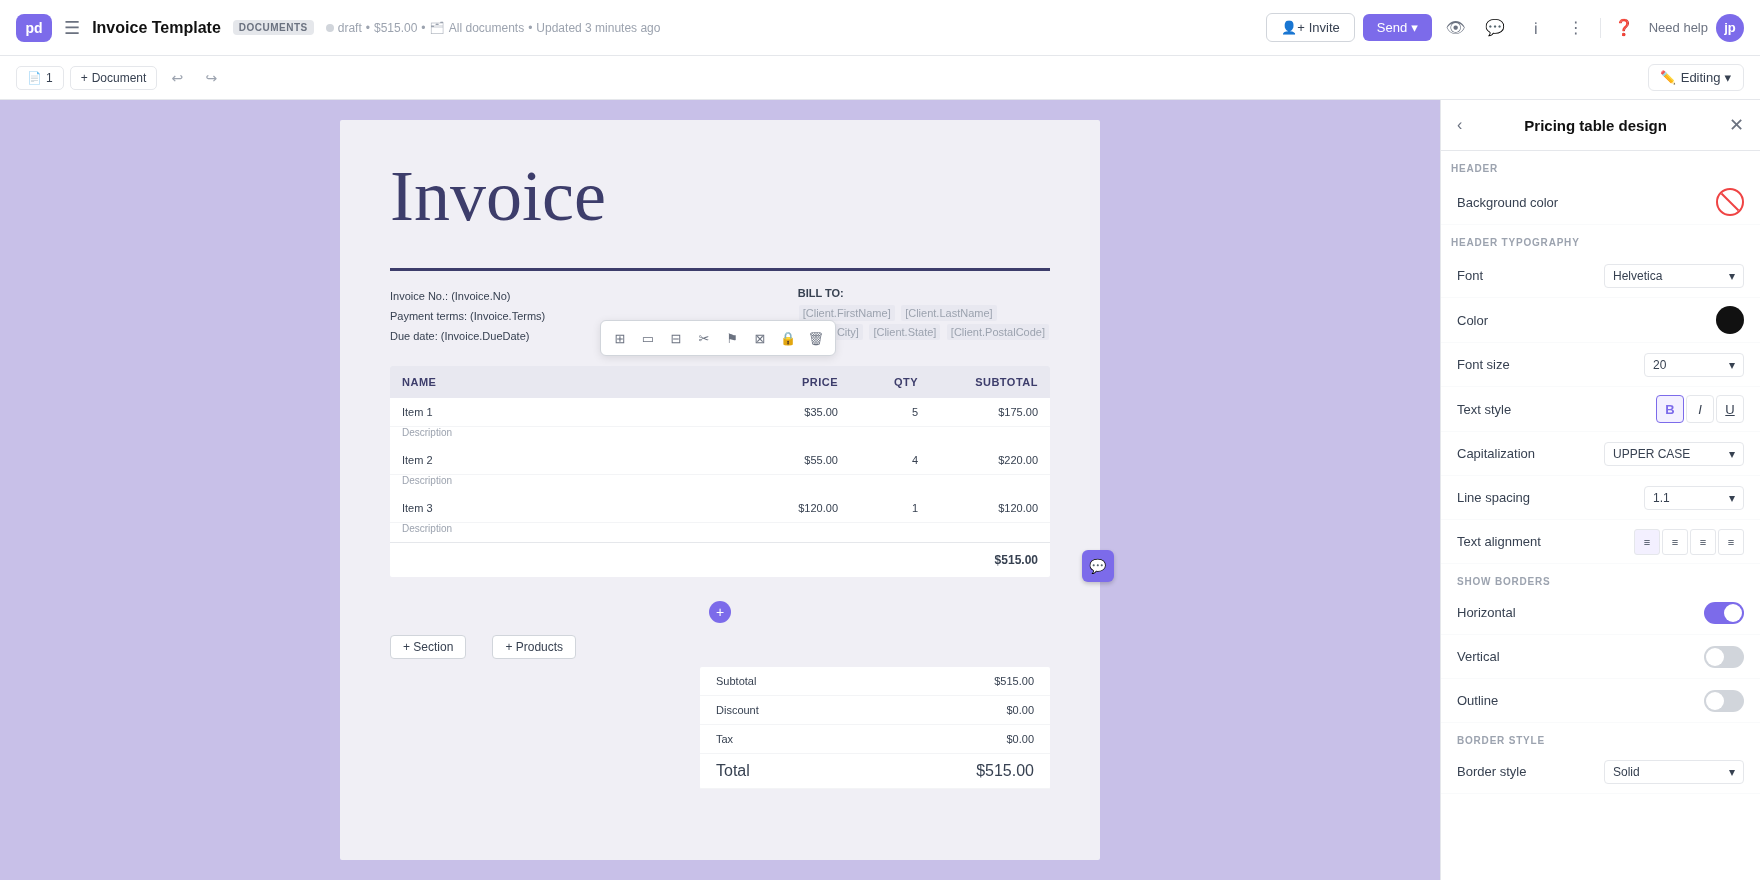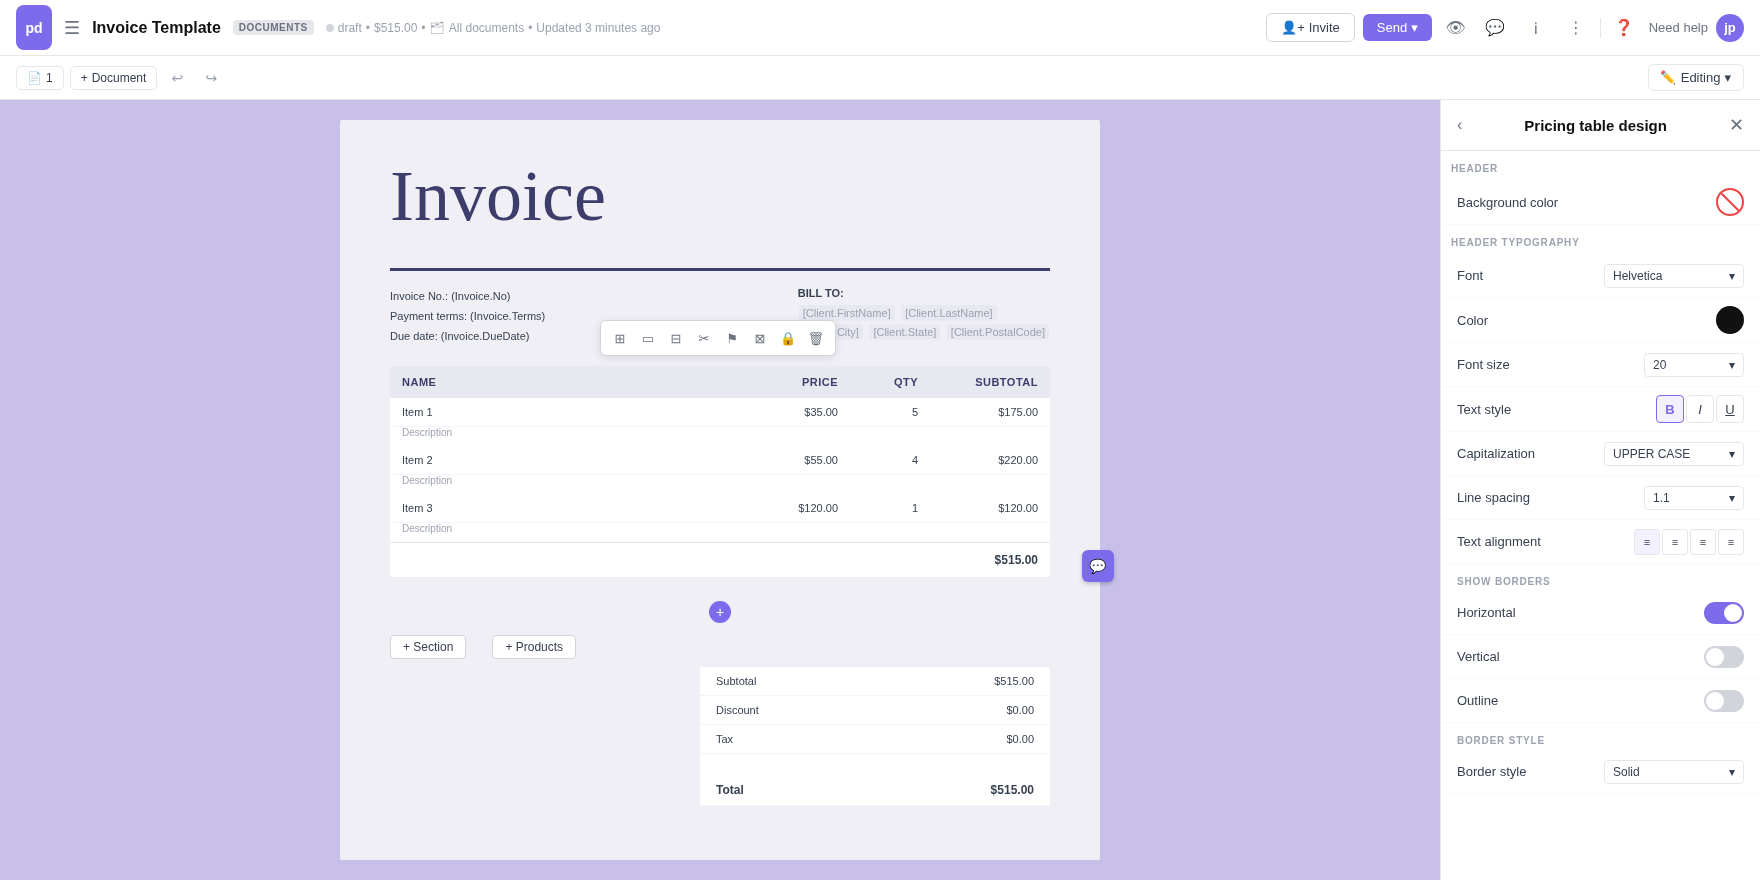--- a/index.html
+++ b/index.html
@@ -1,20 +1,20 @@
 <!DOCTYPE html>
 <html><head>
   <meta charset="utf-8">
   <style>
     * { box-sizing: border-box; margin: 0; padding: 0; }
     body { font-family: -apple-system, BlinkMacSystemFont, 'Segoe UI', sans-serif; background: #c8c0e8; width: 1760px; height: 880px; overflow: hidden; display: flex; flex-direction: column; }
 
     
     .top-bar { background: #fff; height: 56px; display: flex; align-items: center; padding: 0 16px; border-bottom: 1px solid #e5e7eb; gap: 12px; flex-shrink: 0; }
-    .logo { width: 36px; height: 45px; background: #7c6bea; border-radius: 8px; display: flex; align-items: center; justify-content: center; color: white; font-weight: bold; font-size: 14px; flex-shrink: 0; }
+    .logo { width: 36px; height: 28px; background: #7c6bea; border-radius: 8px; display: flex; align-items: center; justify-content: center; color: white; font-weight: bold; font-size: 14px; flex-shrink: 0; }
     .hamburger { color: #6b7280; cursor: pointer; font-size: 18px; }
     .doc-title { font-size: 16px; font-weight: 600; color: #111; }
     .doc-badge { background: #e5e7eb; color: #6b7280; font-size: 10px; font-weight: 600; padding: 2px 6px; border-radius: 4px; letter-spacing: 0.5px; }
     .doc-meta { font-size: 12px; color: #9ca3af; display: flex; align-items: center; gap: 4px; }
     .doc-meta .dot { width: 8px; height: 8px; background: #d1d5db; border-radius: 50%; display: inline-block; }
     .top-bar-right { margin-left: auto; display: flex; align-items: center; gap: 8px; }
     .btn-invite { display: flex; align-items: center; gap: 4px; padding: 6px 14px; border: 1px solid #d1d5db; border-radius: 6px; background: white; font-size: 13px; cursor: pointer; color: #374151; }
     .btn-send { background: #7c6bea; color: white; border: none; padding: 6px 14px; border-radius: 6px; font-size: 13px; cursor: pointer; display: flex; align-items: center; gap: 4px; }
     .icon-btn { width: 32px; height: 32px; display: flex; align-items: center; justify-content: center; border-radius: 6px; cursor: pointer; color: #6b7280; font-size: 16px; border: none; background: transparent; }
     .avatar { width: 28px; height: 28px; background: #7c6bea; border-radius: 50%; color: white; font-size: 13px; font-weight: 600; display: flex; align-items: center; justify-content: center; }
@@ -62,21 +62,21 @@
     .section-bar { display: flex; gap: 26px; padding: 8px 50px; }
     .section-btn { display: flex; align-items: center; gap: 4px; padding: 4px 12px; border: 1px solid #d1d5db; border-radius: 4px; background: white; font-size: 12px; color: #374151; cursor: pointer; }
 
     
     .add-row-mid { display: flex; justify-content: center; align-items: center; padding: 4px; }
     .add-mid-btn { width: 22px; height: 22px; background: #7c6bea; color: white; border-radius: 50%; display: flex; align-items: center; justify-content: center; font-size: 14px; cursor: pointer; }
 
     
     .summary-table { margin: 0 50px 20px; margin-left: 360px; background: white; border-radius: 2px; }
     .sum-row { display: flex; justify-content: space-between; padding: 8px 16px; border-bottom: 1px solid #f3f4f6; font-size: 11px; color: #374151; }
-    .sum-row.total { font-weight: 700; font-size: 12px; margin-top: 21px; }
+    .sum-row.total { font-weight: 400; font-size: 16px; }
 
     
     .drag-handle { position: absolute; left: 230px; top: 255px; color: #9ca3af; cursor: grab; font-size: 14px; }
 
     
     .comment-float { position: absolute; right: -14px; top: 430px; width: 32px; height: 32px; background: #7c6bea; color: white; border-radius: 6px; display: flex; align-items: center; justify-content: center; font-size: 14px; cursor: pointer; box-shadow: 0 2px 4px rgba(0,0,0,0.2); }
 
     
     .right-panel { width: 320px; background: white; border-left: 1px solid #e5e7eb; overflow-y: auto; flex-shrink: 0; }
     .panel-header { display: flex; align-items: center; padding: 14px 16px; border-bottom: 1px solid #e5e7eb; gap: 8px; }

